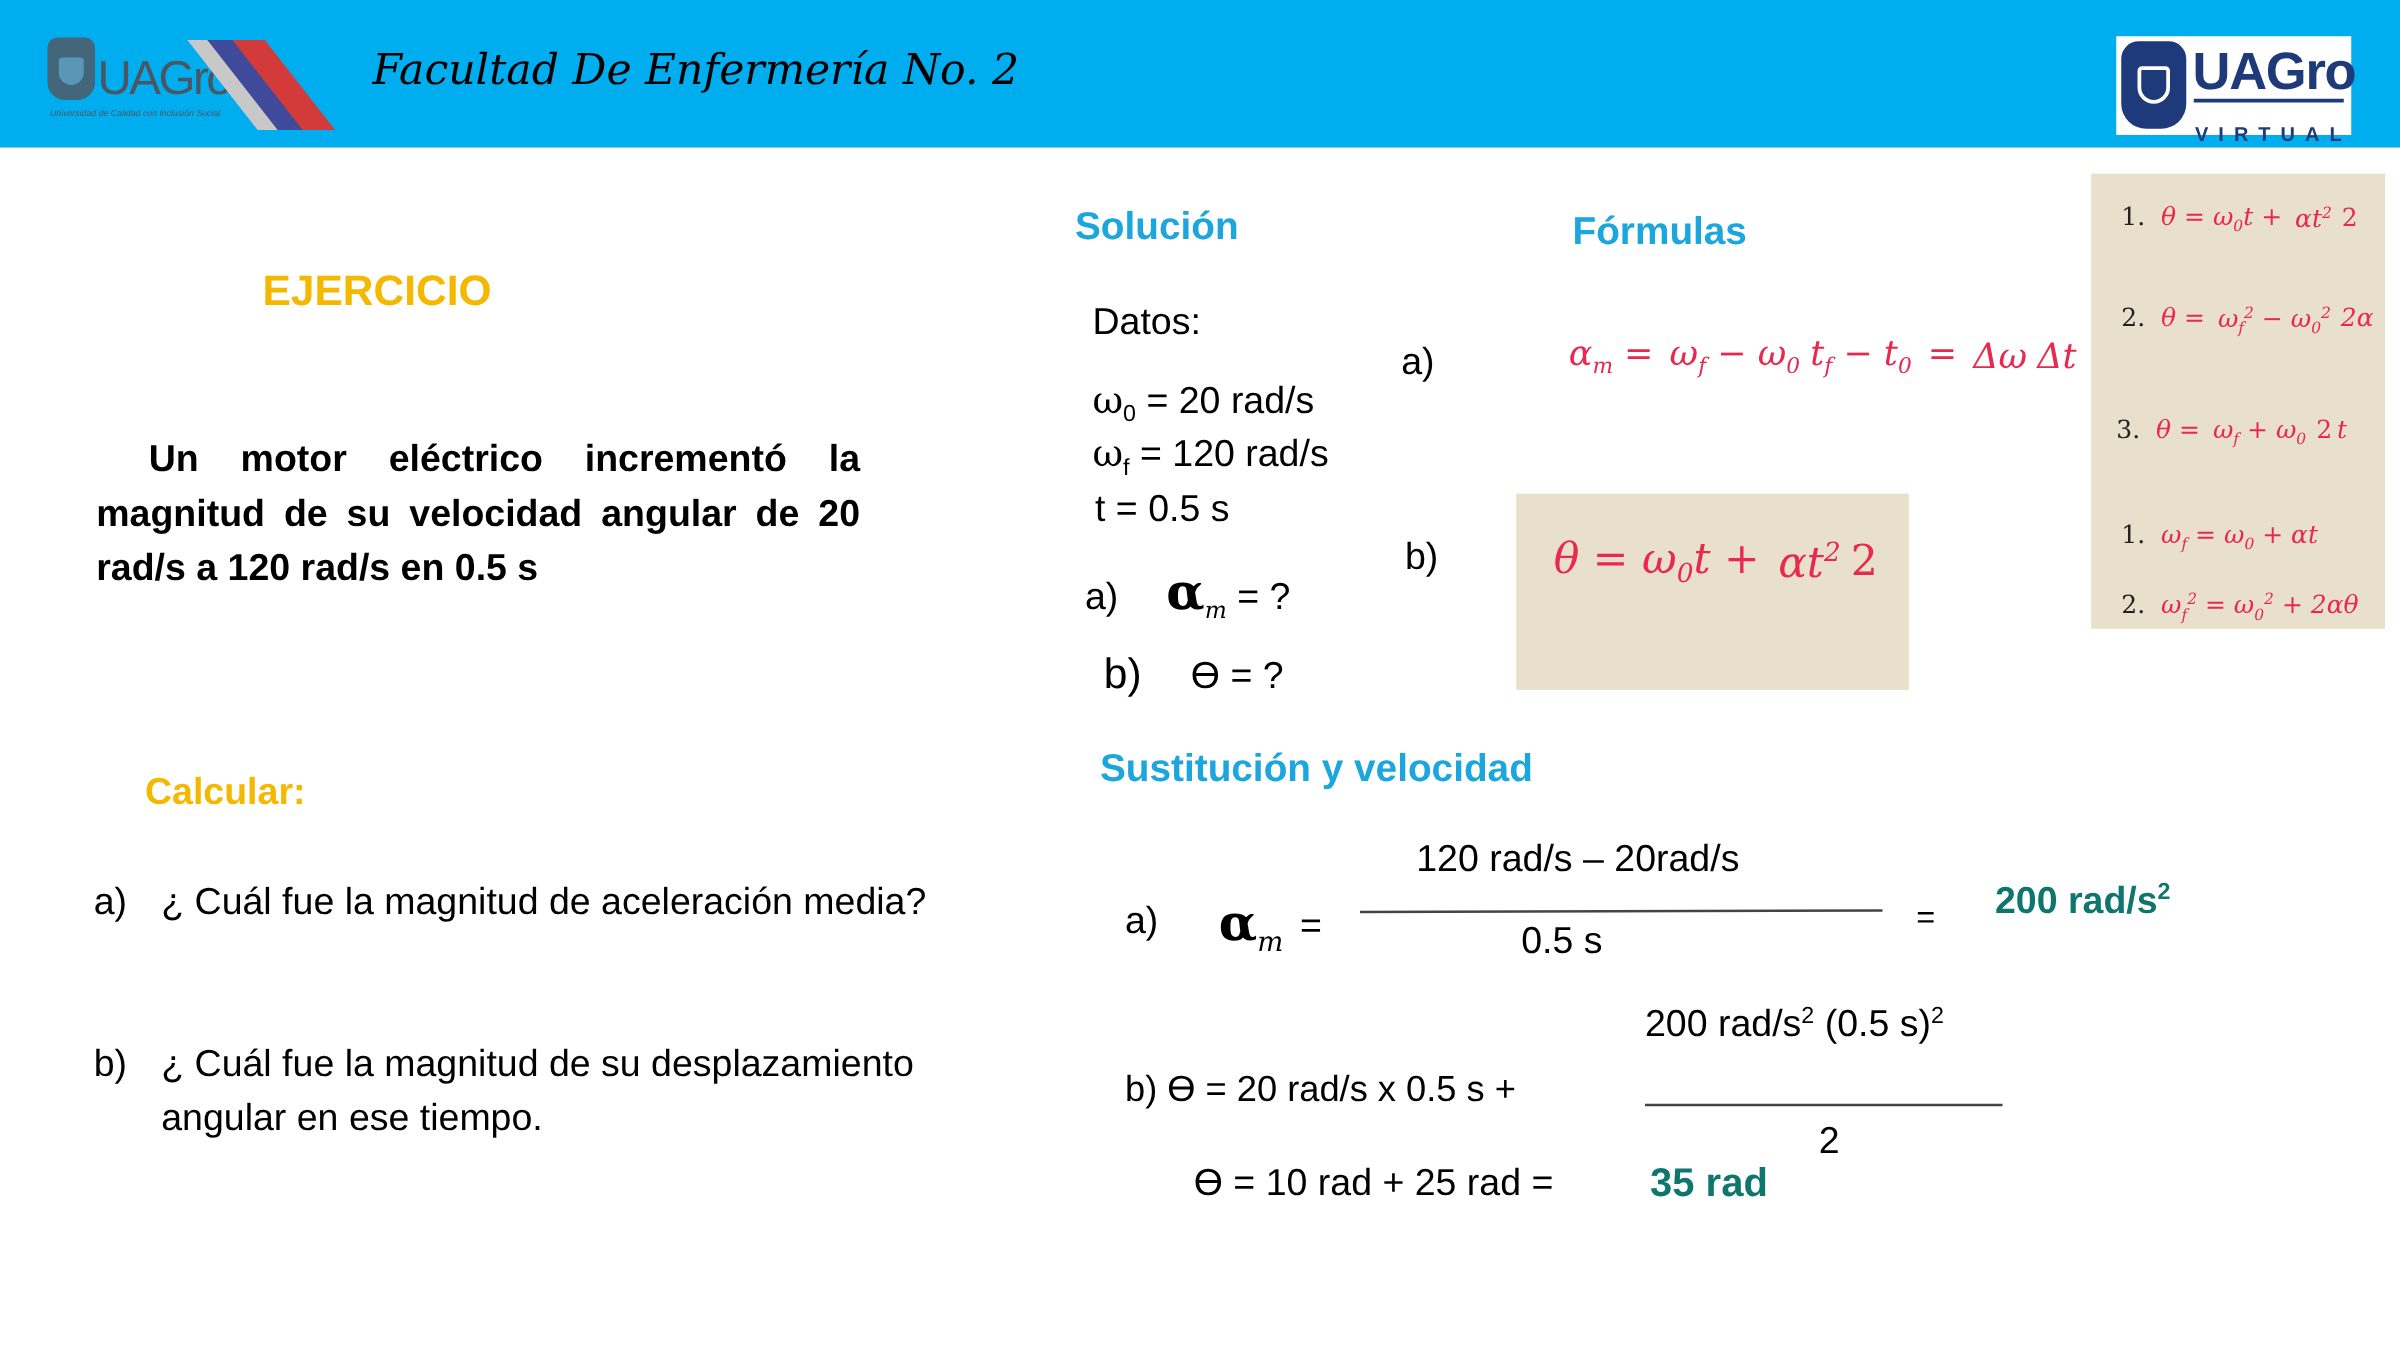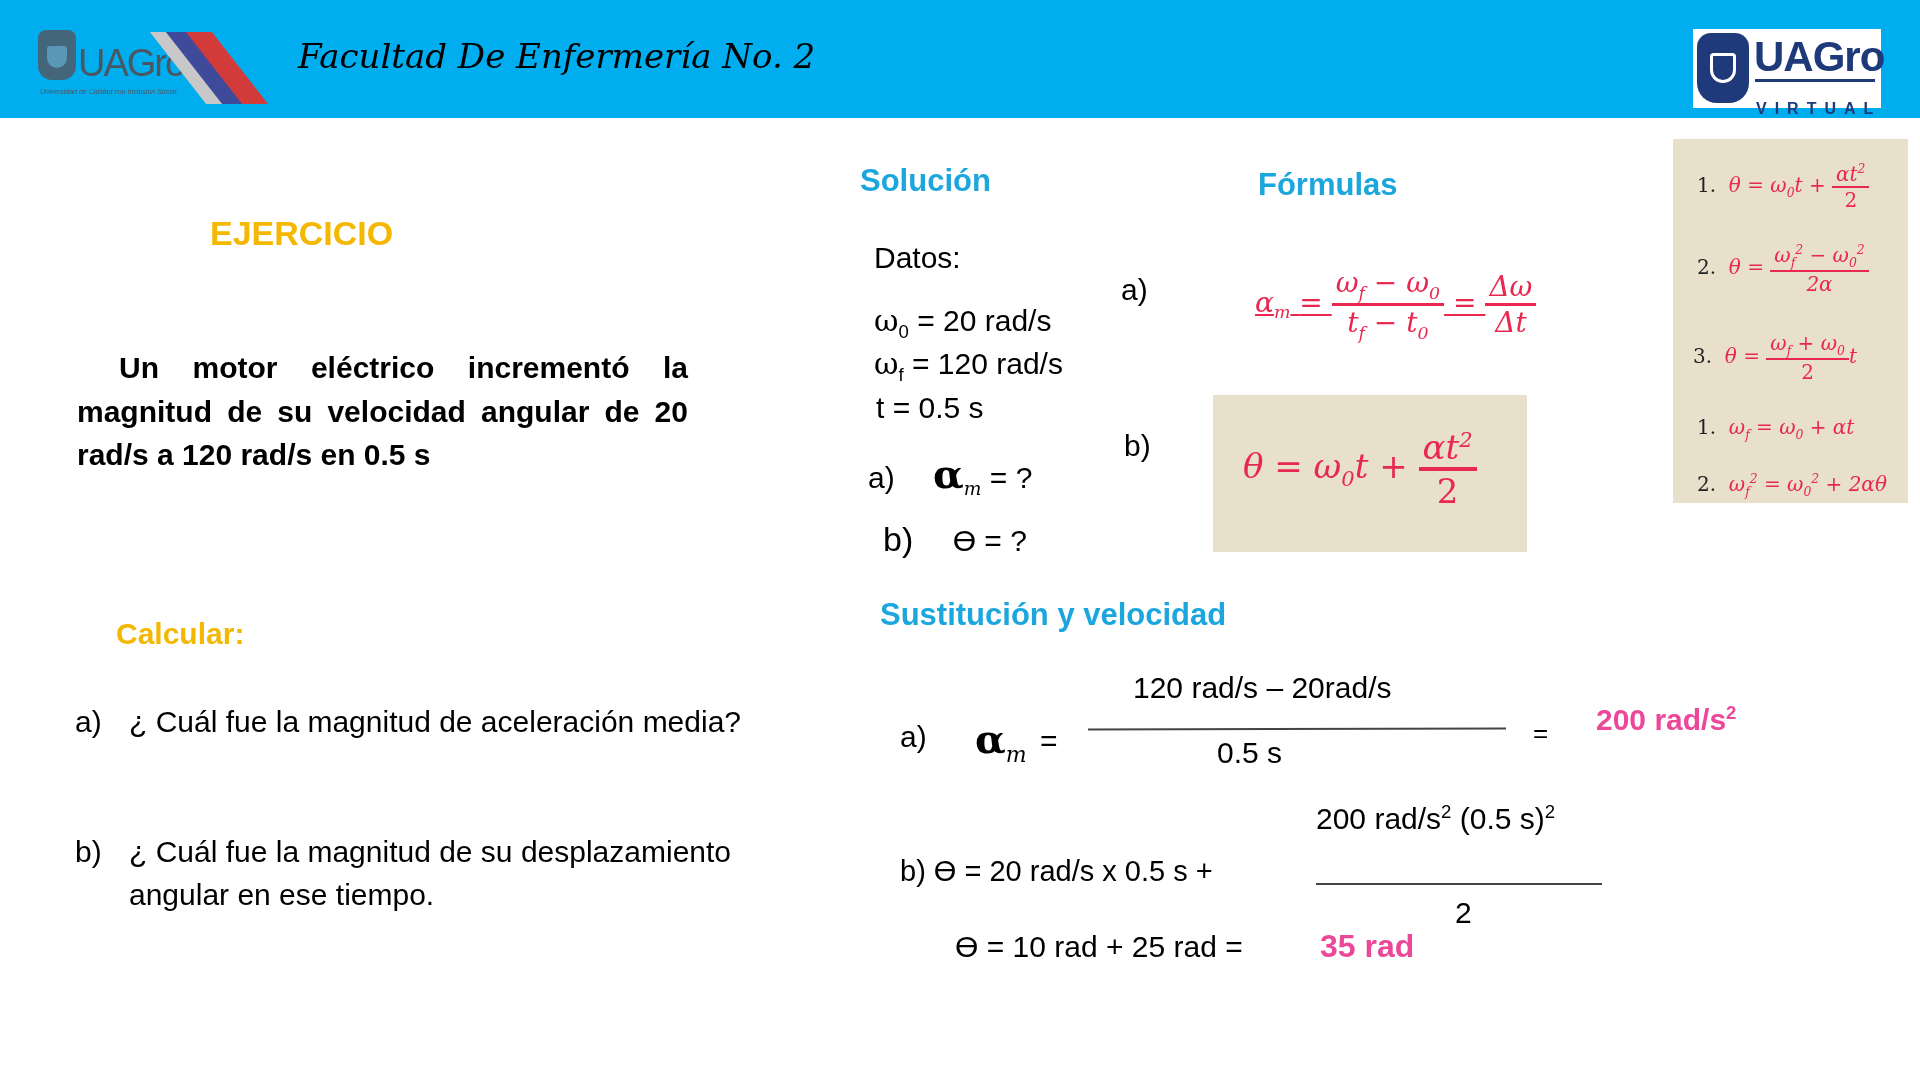--- a/index.html
+++ b/index.html
@@ -23,26 +23,26 @@
   .logo-right .sub { position:absolute; left:62px; top:50px; width:120px; height:3px; background:#1f3a7a; }
   .logo-right .virtual { position:absolute; left:63px; top:55px; font-size:16px; font-weight:bold; color:#1f3a7a; letter-spacing:8px;margin-top:16px; }
   .yellow { color:#F5B800; font-weight:bold; }
   .blue { color:#1BA6DD; font-weight:bold; }
   .problem { position:absolute; left:77px; top:346px; width:611px; font-size:30px; font-weight:bold; line-height:43.5px; text-align:justify; text-indent:42px; }
   .qlist { position:absolute; left:75px; font-size:30px; line-height:43px; }
   .qlist .lab { position:absolute; left:0; top:0; }
   .qlist .txt { position:absolute; left:54px; top:0; width:640px; white-space:normal; }
   .body30 { font-size:30px; }
   .pink { color:#e8284e; font-family:"DejaVu Serif","Liberation Serif",serif; font-style:italic; }
-  .frac { display:inline-flex; flex-direction:column; align-items:center; vertical-align:middle; }
+  .frac { display:inline-flex; flex-direction:row; vertical-align:middle; }
   .frac .num { padding:0 4px; }
   .frac .bar { align-self:stretch; height:3px; background:#e8284e; }
   .beige { position:absolute; background:#E8E0CB; }
   .num-n { font-family:"DejaVu Serif","Liberation Serif",serif; font-style:normal; color:#222; }
-  .red { color:#ec4899; font-weight:bold; }
+  .red { color:#0f766e; font-weight:bold; }
   .line { position:absolute; height:1.5px; background:#444; }
   sub, sup { font-size:62%; }
 </style>
 </head>
 <body>
 
 <div class="header">
   <div class="logo-left">
     <div class="crest"></div>
     <div class="word">UAGro</div>
@@ -91,21 +91,21 @@
 </div>
 <div class="abs" style="left:883px;top:520px;font-size:34px;">
   <span>b)</span>
   <span style="font-size:30px;margin-left:30px;">Ө</span><span style="font-size:30px;"> = ?</span>
 </div>
 
 <div class="abs blue" style="left:1258px;top:167px;font-size:31px;">Fórmulas</div>
 <div class="abs body30" style="left:1121px;top:273px;">a)</div>
 <div class="abs body30" style="left:1124px;top:429px;">b)</div>
 
-<div class="abs pink" style="left:1255px;top:266px;font-size:28px;text-decoration:underline;">
+<div class="abs pink" style="left:1255px;top:266px;font-size:28px;">
   <span>α</span><sub>m</sub>
   <span> = </span>
   <span class="frac">
     <span class="num"><span>ω</span><sub>f</sub><span> − </span><span>ω</span><sub>0</sub></span>
     <span class="bar"></span>
     <span class="num"><span>t</span><sub>f</sub><span> − </span><span>t</span><sub>0</sub></span>
   </span>
   <span> = </span>
   <span class="frac">
     <span class="num">Δω</span>

